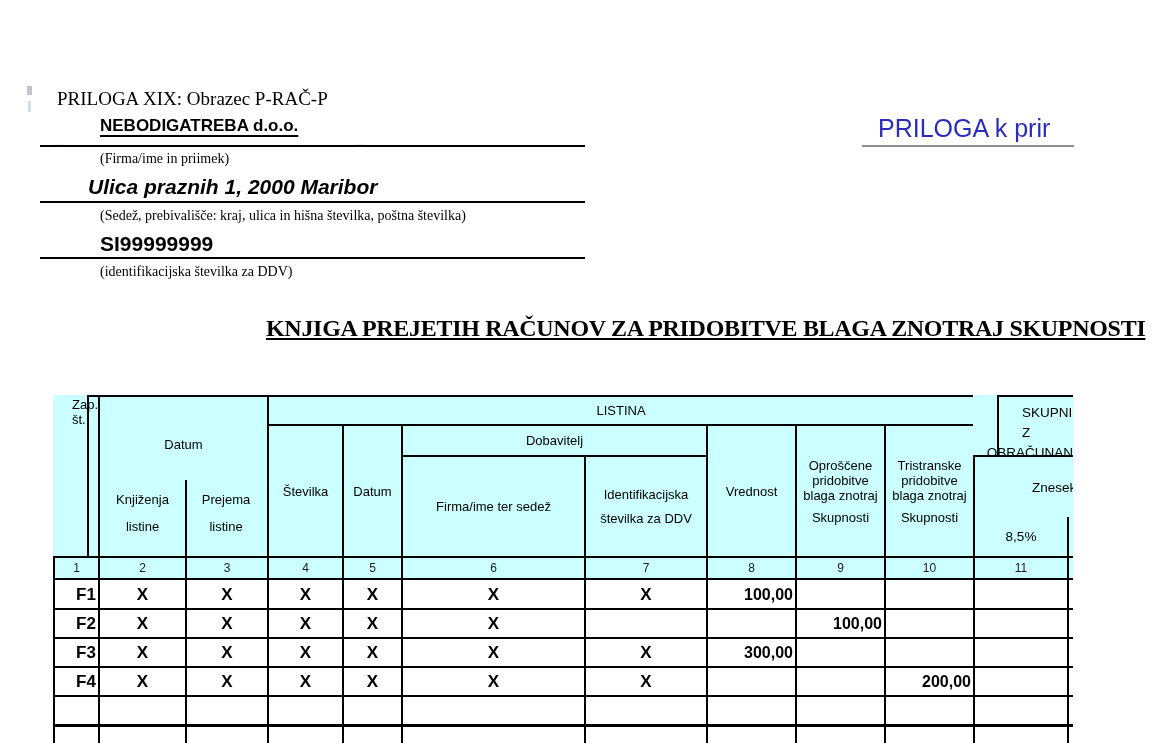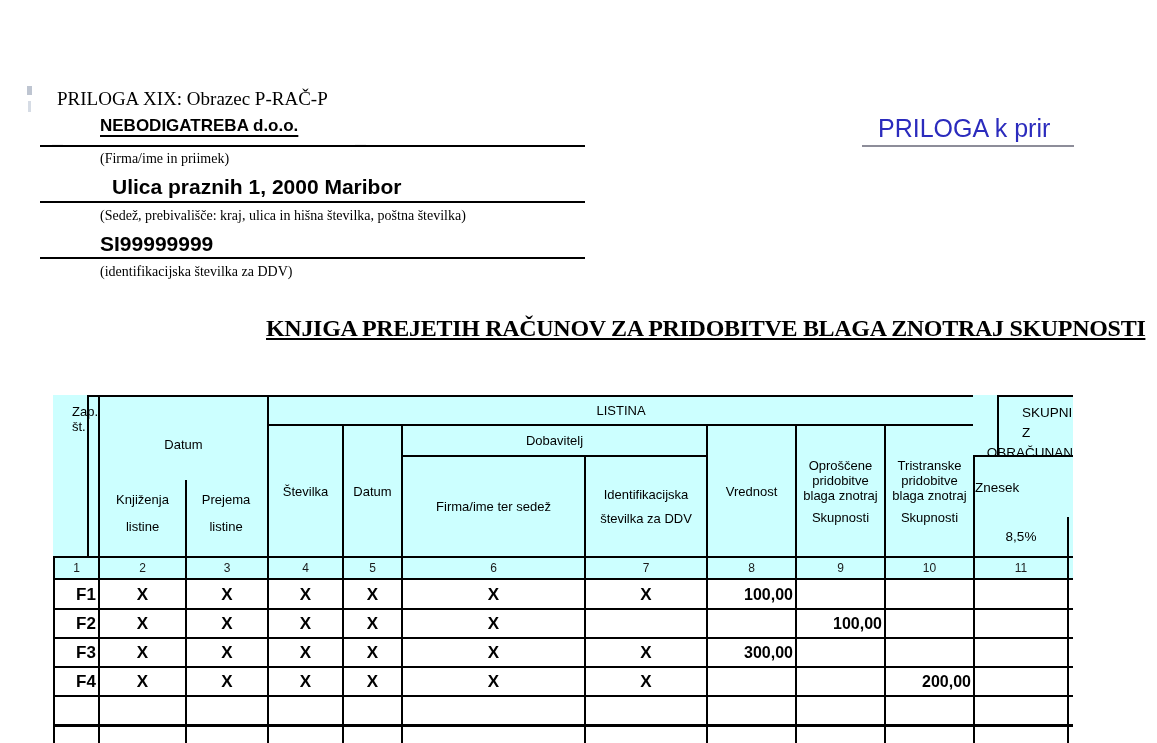--- a/index.html
+++ b/index.html
@@ -12,21 +12,21 @@
   .a1{left:27px;top:86px;width:5px;height:9px;background:#aeb6c6;opacity:.8;}
   .a2{left:28px;top:101px;width:3px;height:11px;background:#ccd3df;opacity:.8;}
 
   .form-ref{left:57px;top:88px;font-size:19px;}
   .us{font-size:20px;color:#222;}
   .us1{left:52px;top:124px;}
   .us2{left:355px;top:124px;}
   .company{left:100px;top:116px;font-size:17px;font-weight:bold;
            text-decoration:underline;text-decoration-thickness:2px;text-underline-offset:4px;}
   .bigval{font-size:21px;font-weight:bold;}
-  .addr{left:112px;top:175px;}
+  .addr{left:88px;top:175px;font-style:italic;}
   .vat{left:100px;top:232px;}
   .cap{font-size:14px;}
   .cap1{left:100px;top:151px;}
   .cap2{left:100px;top:208px;}
   .cap3{left:100px;top:264px;}
   .rule{position:absolute;left:40px;width:545px;height:2px;background:#000;}
   .rule1{top:145px;} .rule2{top:201px;} .rule3{top:257px;}
 
   .link{left:878px;top:114px;font-size:25px;color:#2b2bbd;cursor:pointer;}
   .linkline{position:absolute;left:862px;top:145px;width:212px;height:2px;background:#8d8d99;}
@@ -36,29 +36,29 @@
   
   .tbl{position:absolute;left:53px;top:395px;width:1020px;height:348px;overflow:hidden;}
   .hgrid,.rgrid{display:grid;grid-template-columns:45px 87px 82px 75px 59px 183px 122px 89px 89px 89px 94px 1fr;}
   .hgrid{grid-template-rows:29px 31px 62px 39px;height:161px;background:#ccffff;}
   .rgrid{background:#fff;}
   .nums{height:22px;background:#ccffff;}
   .c{box-sizing:border-box;border:0 solid #000;display:flex;align-items:center;justify-content:center;
      font-size:13px;line-height:15px;overflow:visible;}
   .bt{border-top-width:2px;} .bl{border-left-width:2px;} .bt3{border-top-width:3px;}
   .col{flex-direction:column;}
-  .zap{align-items:flex-start;justify-content:flex-end;padding:7px 0 26px 3px;margin-left:34px;}
+  .zap{align-items:flex-start;justify-content:flex-end;padding:0 0 26px 3px;margin-left:34px;}
   .datumg{align-items:flex-end;padding-bottom:3px;}
   .sub2{line-height:27px;padding-top:14px;}
   .idd{line-height:24px;}
   .opr3{line-height:15px;}
   .skupline{margin-top:7px;}
   .skup{align-items:flex-end;justify-content:flex-start;padding:6px 0 0 12px;line-height:20px;font-size:13.5px;margin-left:24px;}
   .skup .ind{margin-left:11px;}
-  .znes{justify-content:flex-start;font-size:13.5px;}
+  .znes{justify-content:flex-start;padding-left:57px;font-size:13.5px;}
   .rate{font-size:13.5px;}
   .nc{font-size:12px;color:#1a1a1a;}
   .dl{justify-content:flex-start;padding-left:21px;font-weight:bold;font-size:17px;}
   .dx{font-weight:bold;font-size:17px;}
   .dv{justify-content:flex-end;padding-right:2px;font-weight:bold;font-size:16px;}
   .div23{position:absolute;left:132px;top:85px;width:2px;height:76px;background:#000;}
 </style>
 </head>
 <body>
 

